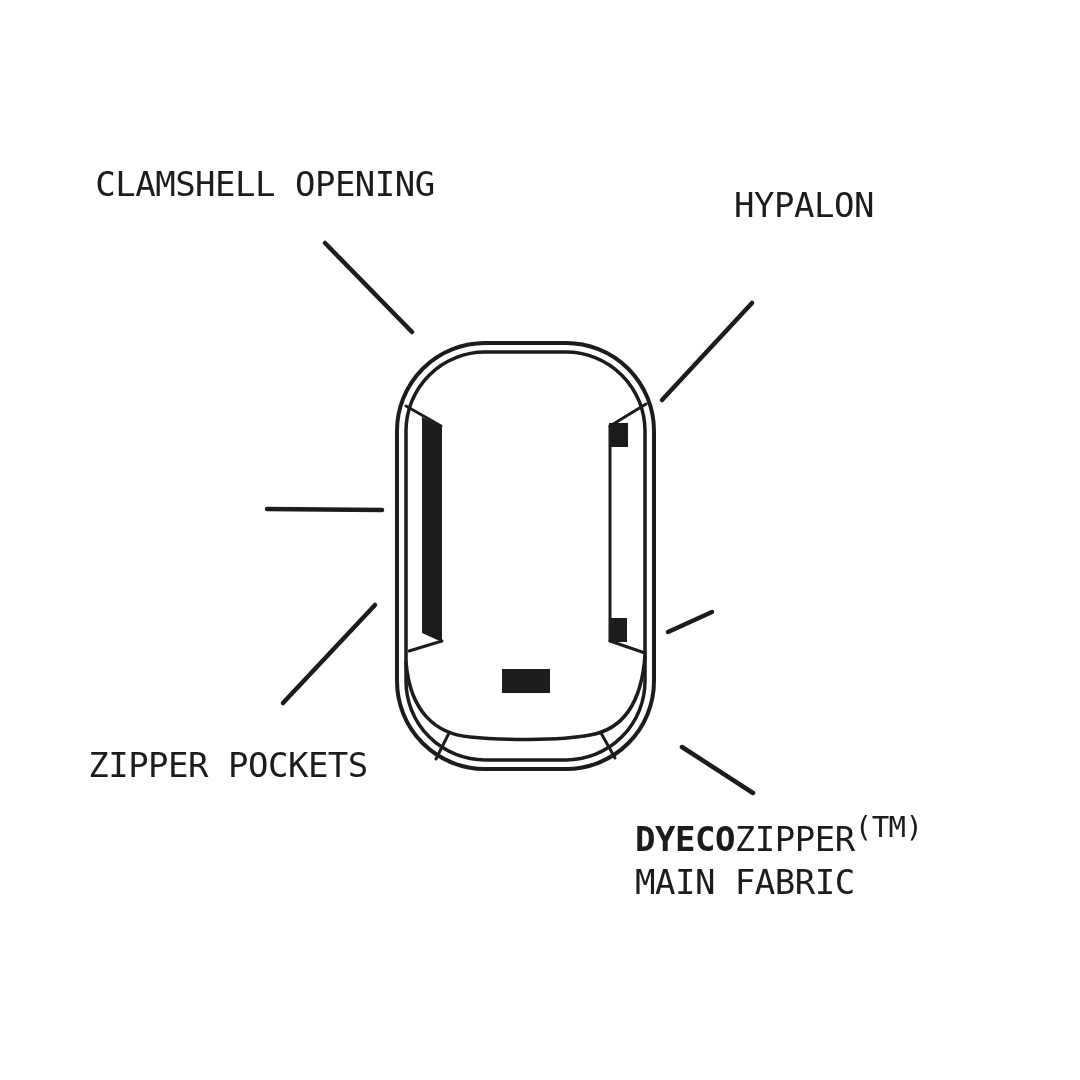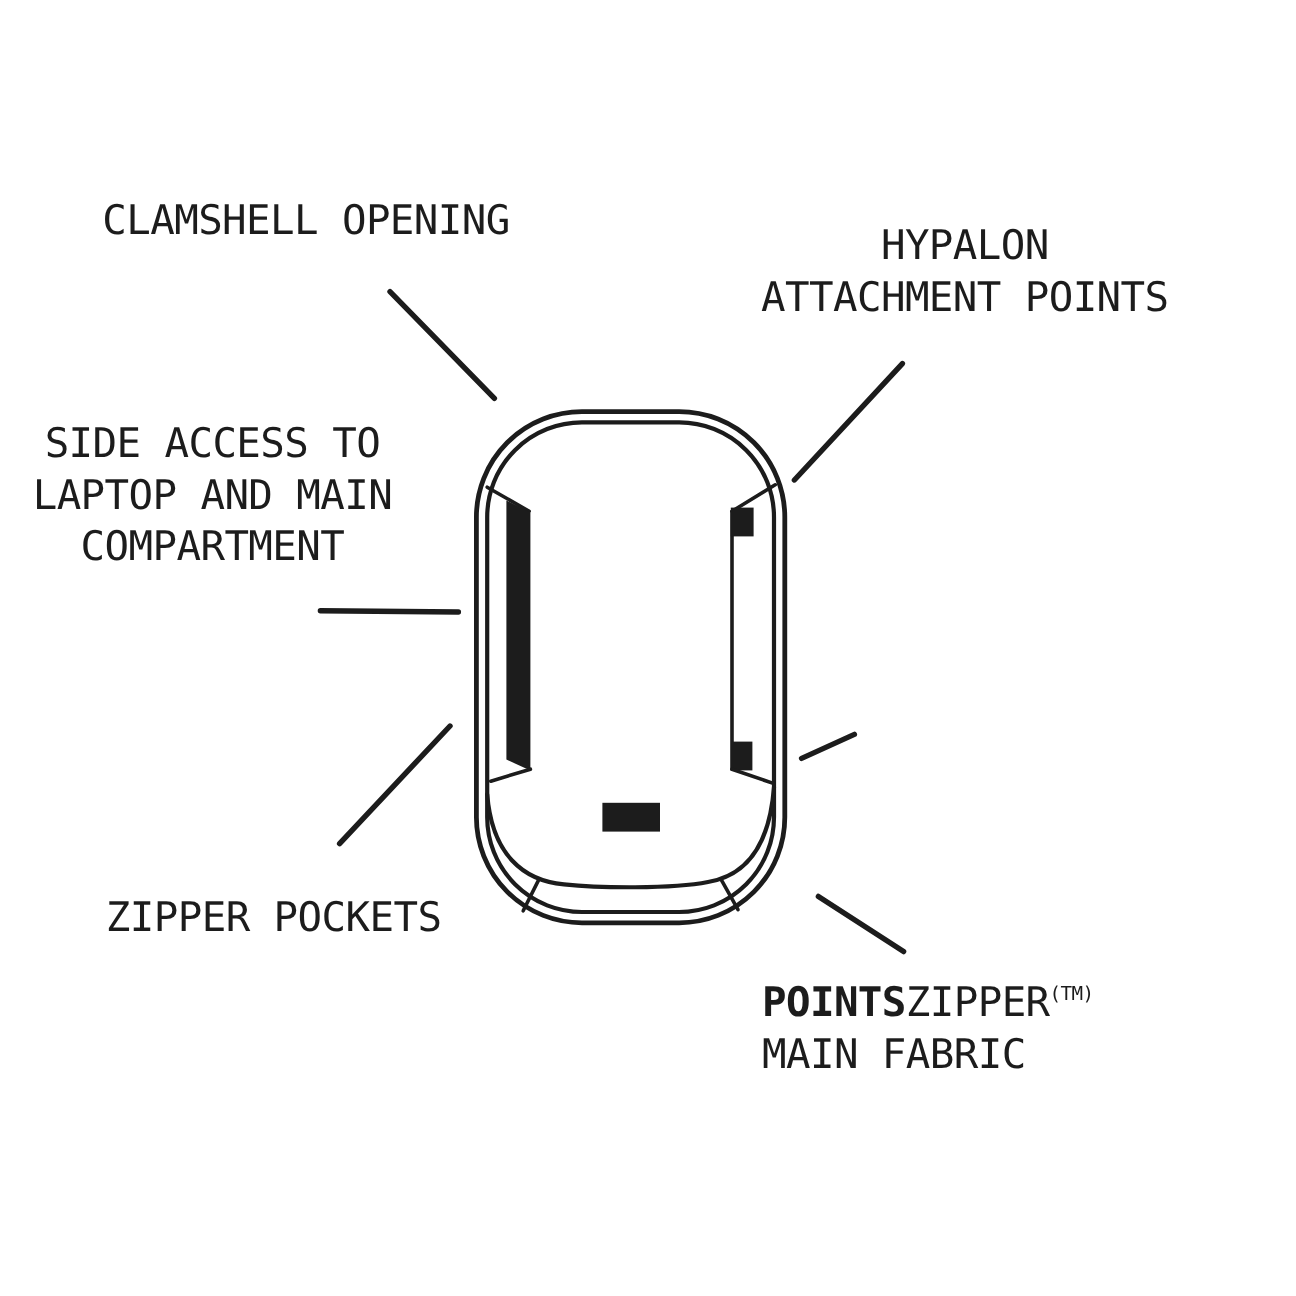--- a/index.html
+++ b/index.html
@@ -25,21 +25,21 @@
     white-space: nowrap;
     color: #1c1c1c;
   }
   .label.centered {
     transform: translateX(-50%);
     text-align: center;
   }
   .label .ln { display: block; }
   .brand-bold { font-weight: bold; }
   .tm {
-    font-size: 16px;
+    font-size: 29px;
     letter-spacing: -0.5px;
     vertical-align: 14px;
   }
 </style>
 </head>
 <body>
 
 <div class="canvas">
 
   <svg class="diagram-svg" viewBox="0 0 1080 1080">
@@ -65,38 +65,32 @@
 
       <path d="M325,243 L412,332" stroke-width="4.5"></path>
       <path d="M752,303 L662,400" stroke-width="4.5"></path>
       <path d="M267,509 L382,510" stroke-width="4.5"></path>
       <path d="M712,612 L668,632" stroke-width="4.5"></path>
       <path d="M283,703 L375,605" stroke-width="4.5"></path>
       <path d="M682,747 L753,793" stroke-width="4.5"></path>
     </g>
   </svg>
 
-  <div class="label centered" style="left:255px; top:163px;text-align:center;">
+  <div class="label centered" style="left:265px; top:163px;text-align:center;">
     <span class="ln">CLAMSHELL OPENING</span>
   </div>
 
   <div class="label centered" style="left:804px; top:184px;">
     <span class="ln">HYPALON</span>
-    <span class="ln">ATTACHMENT POINTS</span>
   </div>
 
-  <div class="label centered" style="left:177px; top:349px;">
-    <span class="ln">SIDE ACCESS TO</span>
-    <span class="ln">LAPTOP AND MAIN</span>
-    <span class="ln">COMPARTMENT</span>
-  </div>
 
 
   <div class="label centered" style="left:228px; top:744px;">
     <span class="ln">ZIPPER POCKETS</span>
   </div>
 
   <div class="label" style="left:635px; top:806px;">
-    <span class="ln"><span class="brand-bold">POINTS</span><span>ZIPPER</span><span class="tm">(TM)</span></span>
+    <span class="ln"><span class="brand-bold">DYECO</span><span>ZIPPER</span><span class="tm">(TM)</span></span>
     <span class="ln">MAIN FABRIC</span>
   </div>
 
 </div>
 
 </body></html>

